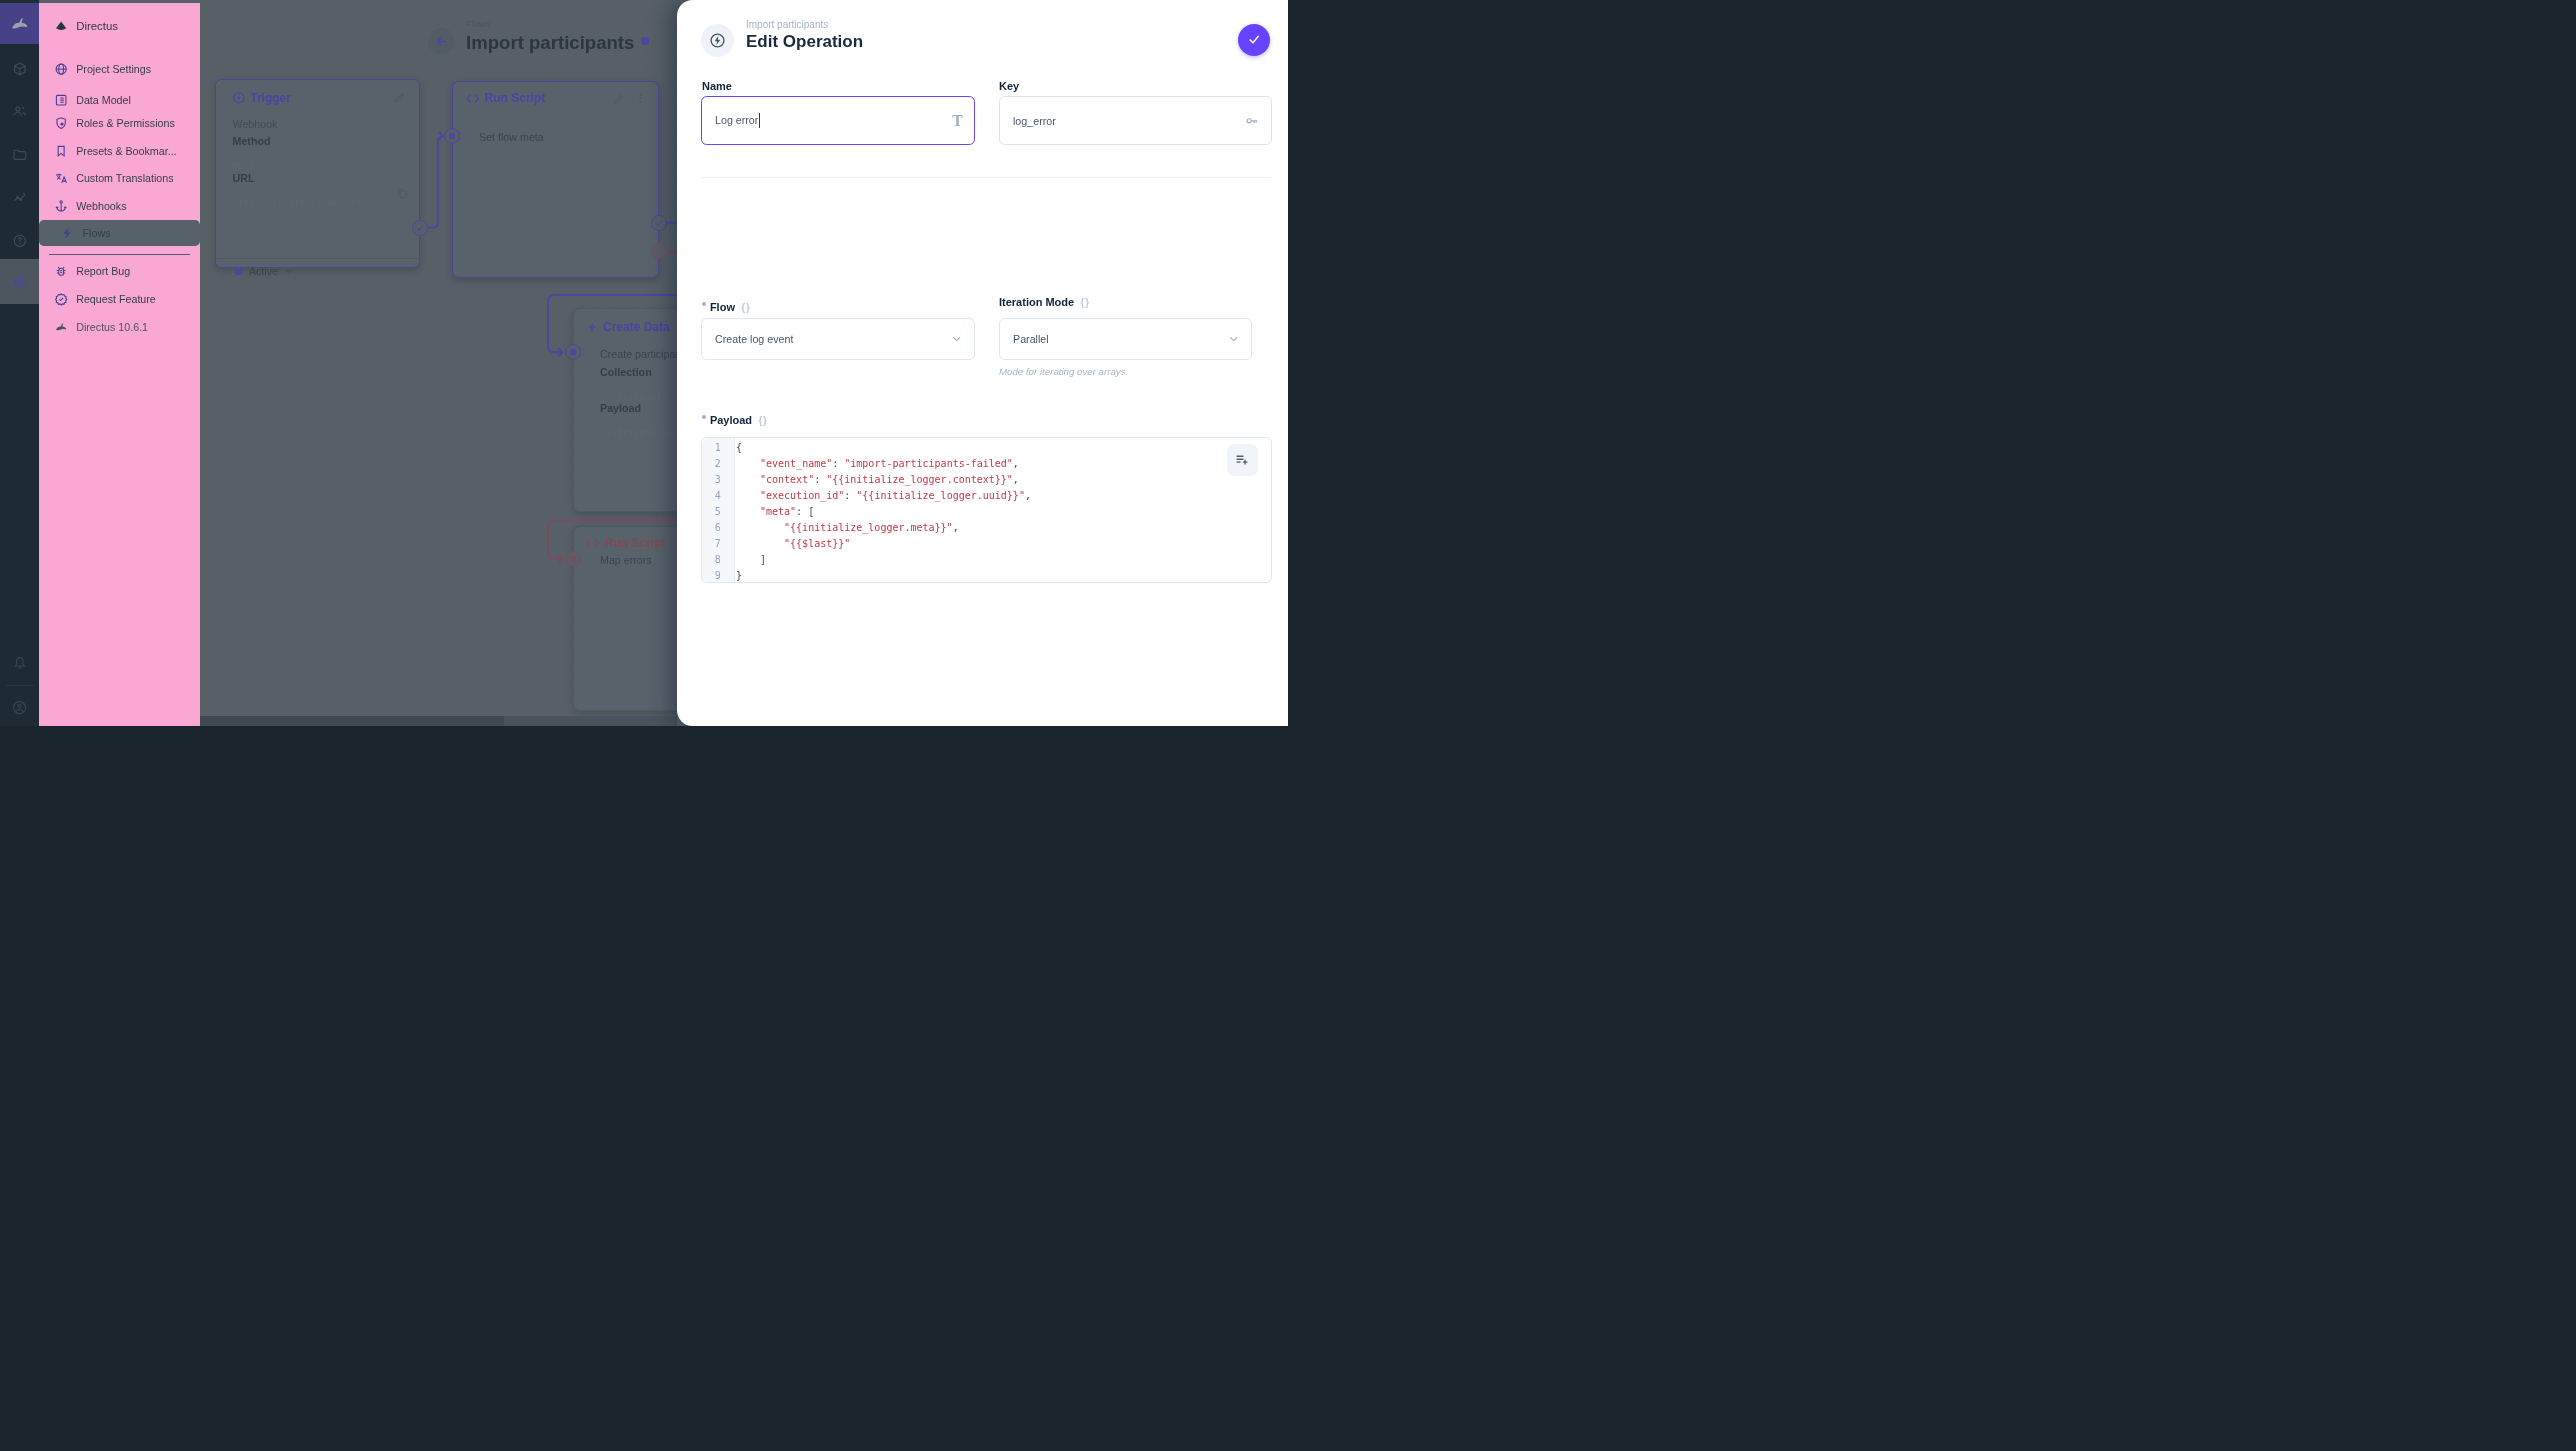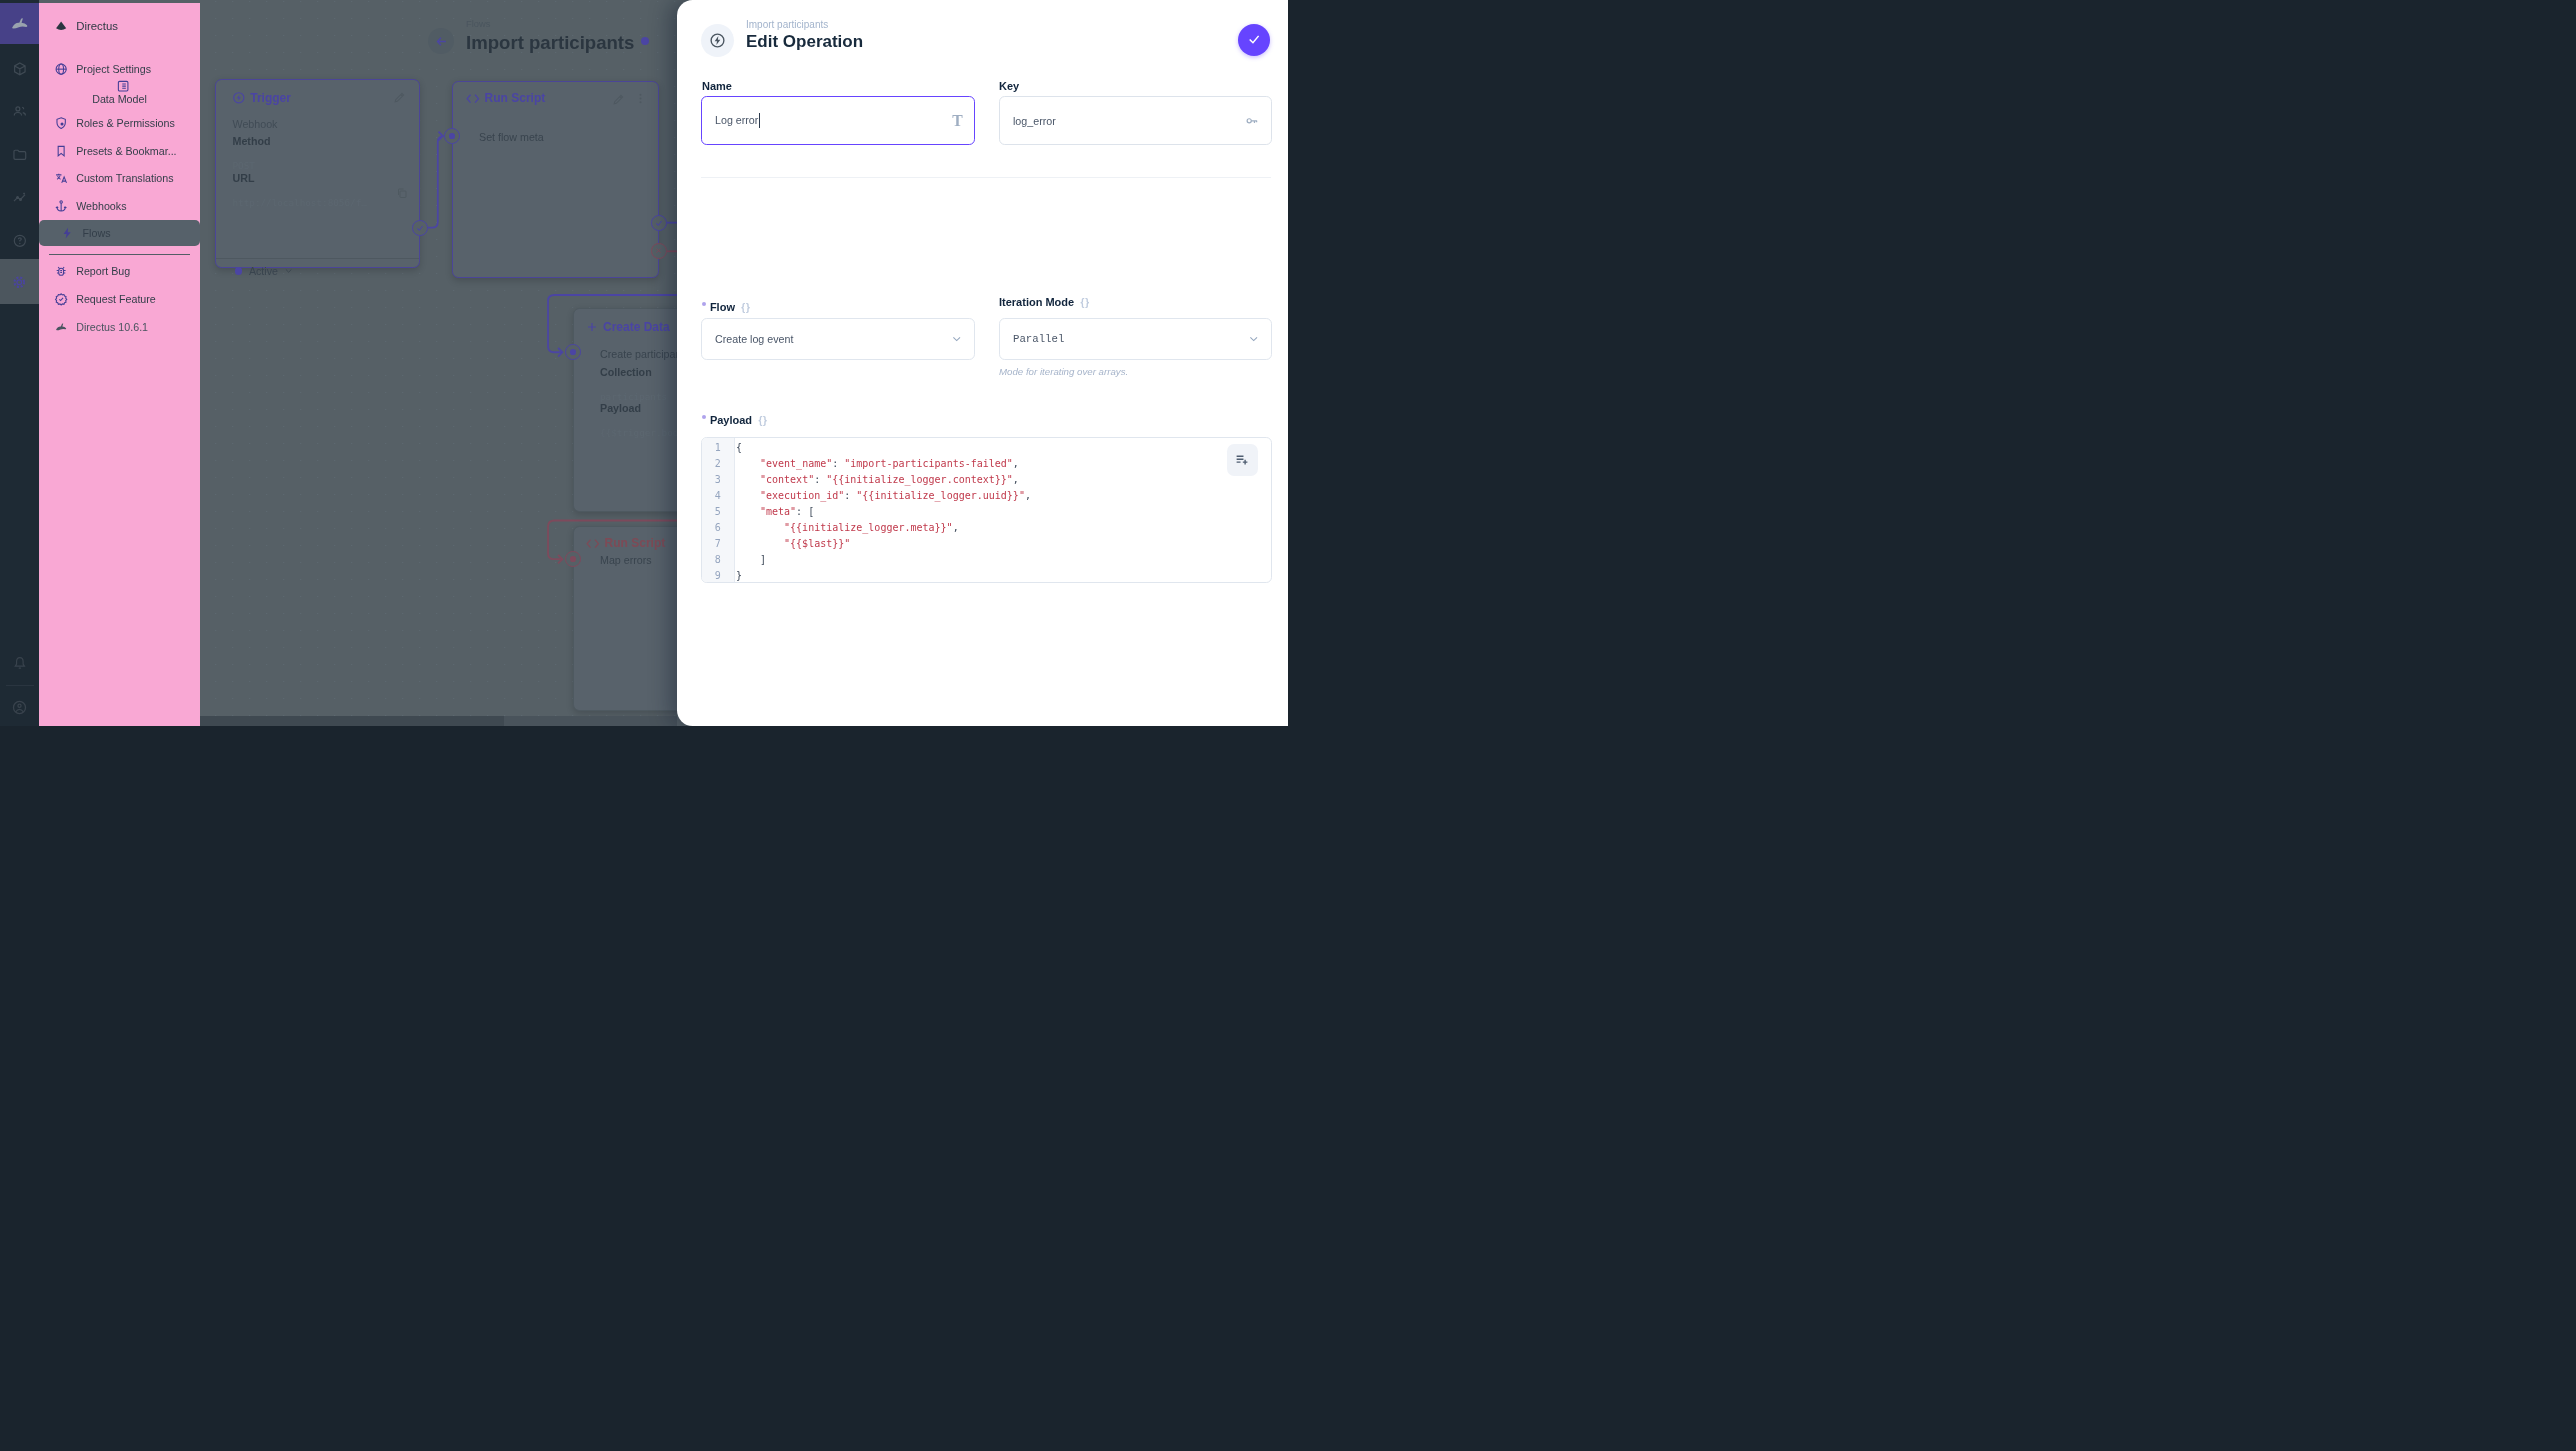--- a/index.html
+++ b/index.html
@@ -189,21 +189,21 @@
     <div class="nav-item" style="top:53px;">
       <span class="ic">
           <svg width="14.3" height="14.3" viewBox="0 0 24 24" fill="none" stroke="#443e96" stroke-width="1.8">
             <circle cx="12" cy="12" r="8.5"></circle>
             <ellipse cx="12" cy="12" rx="4" ry="8.5"></ellipse>
             <path d="M3.5 12 h17"></path>
           </svg>
         </span>
       <span class="lbl">Project Settings</span>
     </div>
-    <div class="nav-item" style="top:76px;flex-direction:column;">
+    <div class="nav-item" style="top:84px;">
       <span class="ic">
           <svg width="14.3" height="14.3" viewBox="0 0 24 24" fill="none" stroke="#443e96" stroke-width="1.8">
             <rect x="4" y="4" width="16" height="16" rx="2"></rect>
             <path d="M7.5 8.5 h.01 M10.5 8.5 h6 M7.5 12 h.01 M10.5 12 h6 M7.5 15.5 h.01 M10.5 15.5 h6"></path>
           </svg>
         </span>
       <span class="lbl">Data Model</span>
     </div>
     <div class="nav-item" style="top:107px;">
       <span class="ic">
@@ -455,21 +455,21 @@
     <div class="fld-label" style="left:25px; top:301px;"><span class="req-dot"></span><span>Flow</span><span class="braces">{}</span></div>
     <div class="sel" style="left:24px; top:318px; width:274px;">
       <span class="val">Create log event</span>
       <span class="chev">
           <svg width="11.4" height="11.4" viewBox="0 0 24 24" fill="none" stroke="currentColor" stroke-width="2.2">
             <path d="M5 9 L12 16 L19 9"></path>
           </svg>
         </span>
     </div>
     <div class="fld-label" style="left:322px; top:296px;"><span>Iteration Mode</span><span class="braces">{}</span></div>
-    <div class="sel" style="left:322px; top:318px; width:273px;font-family:Liberation Mono, monospace;">
+    <div class="sel" style="left:322px; top:318px; width:253px;">
       <span class="val">Parallel</span>
       <span class="chev">
           <svg width="11.4" height="11.4" viewBox="0 0 24 24" fill="none" stroke="currentColor" stroke-width="2.2">
             <path d="M5 9 L12 16 L19 9"></path>
           </svg>
         </span>
     </div>
     <div class="fld-note" style="left:322px; top:366px;">Mode for iterating over arrays.</div>
 
     <div class="fld-label" style="left:25px; top:414px;"><span class="req-dot"></span><span>Payload</span><span class="braces">{}</span></div>

